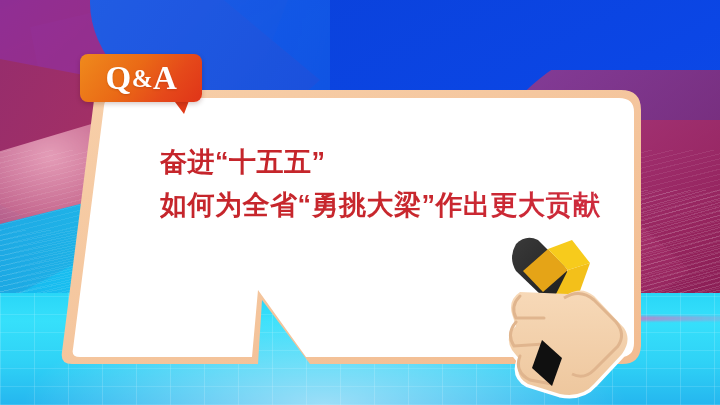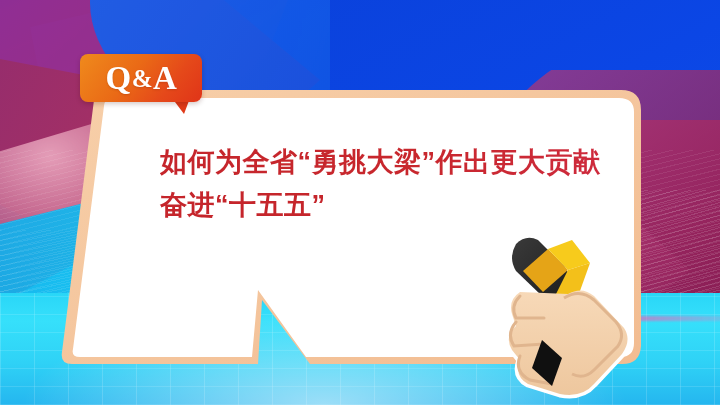--- a/index.html
+++ b/index.html
@@ -336,22 +336,22 @@
     <div class="qa-tail"></div>
     <div class="qa-body"></div>
     <div class="qa-text">
       <span>Q</span>
         <span class="amp">&amp;</span>
         <span>A</span>
     </div>
   </div>
 
   <div class="headline">
+    <div class="hl-line l1">奋进“十五五”</div>
     <div class="hl-line l2">如何为全省“勇挑大梁”作出更大贡献</div>
-    <div class="hl-line l1">奋进“十五五”</div>
   </div>
 
   <div class="mic-hand">
     <svg width="170" height="190" viewBox="0 0 170 190">
       <defs>
         <linearGradient id="micHeadG" x1="0" y1="0" x2="1" y2="1">
           <stop offset="0" stop-color="#3a3a3a"></stop>
           <stop offset="1" stop-color="#1e1e1e"></stop>
         </linearGradient>
         <linearGradient id="skinG" x1="0" y1="0" x2="0" y2="1">

